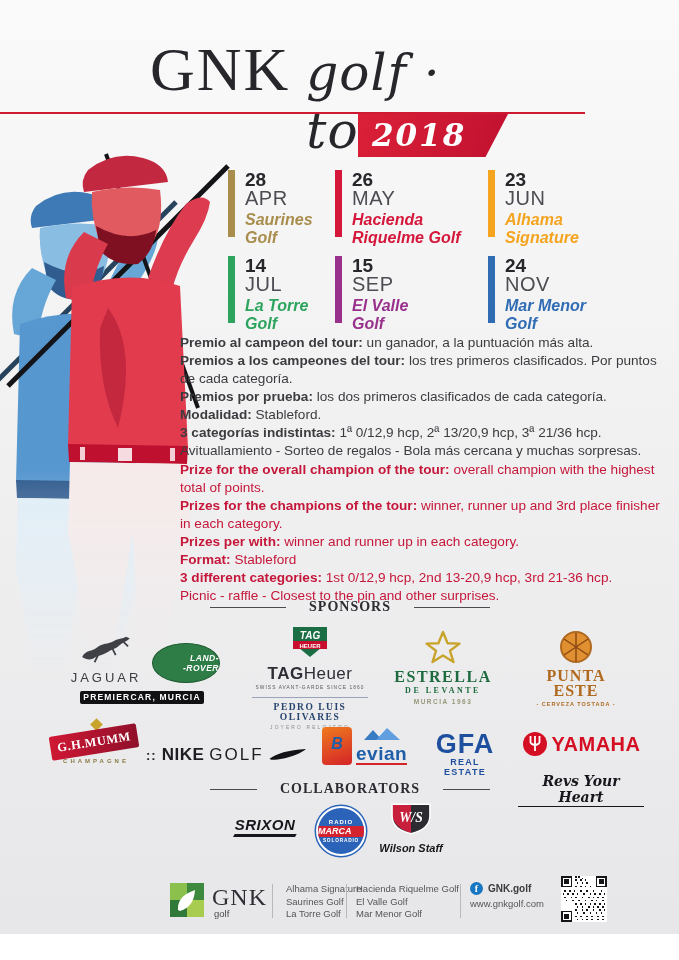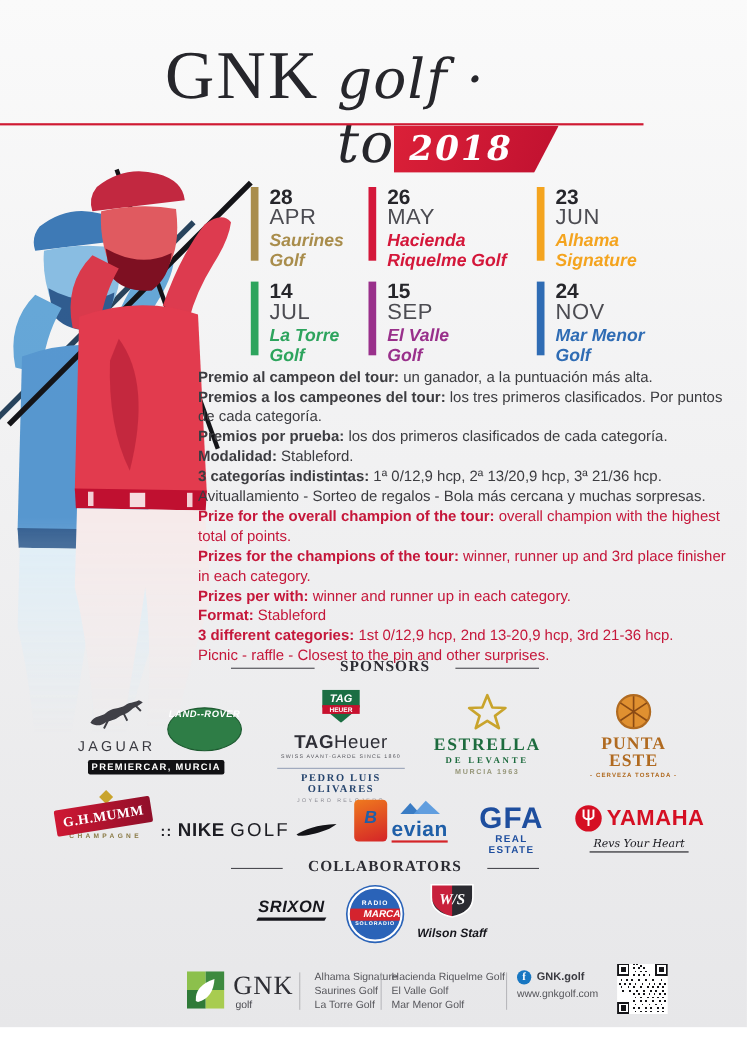--- a/index.html
+++ b/index.html
@@ -36,21 +36,21 @@
   
   .sec-head{position:absolute;left:210px;width:280px;display:flex;align-items:center;gap:23px;
       font-family:"Liberation Serif",serif;font-weight:600;font-size:14px;letter-spacing:1px;color:#2c2c33;}
   .sec-head .hline{flex:1;height:1px;background:#4a4a50;}
   .sh-sponsors{top:599px;}.sh-collab{top:781px;}
   
   .lg{position:absolute;text-align:center;}
   .lg-jaguar{left:62px;top:634px;width:88px;}
   .lg-jaguar .jname{margin-top:2px;font-size:13px;letter-spacing:3px;color:#3a3a41;}
   .lg-landrover{left:152px;top:643px;width:66px;height:38px;background:#2e7d46;border-radius:50%;
-      border:1.5px solid #1d5a30;display:flex;flex-direction:row;justify-content:center;text-align:right;}
+      border:1.5px solid #1d5a30;display:flex;flex-direction:column;justify-content:center;text-align:right;}
   .lg-landrover div{color:#fff;font-size:8.5px;font-weight:bold;font-style:italic;line-height:10px;letter-spacing:.5px;}
   .lg-premiercar{left:80px;top:691px;width:124px;height:13px;background:#111114;border-radius:2px;
       color:#fff;font-size:8.5px;font-weight:bold;letter-spacing:1.2px;line-height:13px;}
   .lg-tag{left:252px;top:627px;width:116px;}
   .tag-shield{width:38px;height:30px;margin:0 auto;}
   .tag-word{margin-top:3px;font-size:17px;font-weight:bold;color:#2e2e36;letter-spacing:.5px;}
   .tag-word .lt{font-weight:normal;}
   .tag-tagline{font-size:4.8px;letter-spacing:1.1px;color:#55555c;margin-top:1px;}
   .tag-ret{margin-top:7px;padding-top:4px;border-top:1px solid #9aa4b8;
       font-family:"Liberation Serif",serif;font-weight:bold;font-size:9.5px;letter-spacing:1.5px;color:#26456e;}
@@ -77,31 +77,31 @@
       color:#1f5fa8;font-weight:900;font-style:italic;font-size:16px;text-align:center;line-height:34px;}
   .evian-right{text-align:center;}
   .evian-word{font-size:19px;font-weight:bold;color:#1f5fa8;letter-spacing:.5px;line-height:18px;
       border-bottom:2px solid #d42428;}
   .lg-gfa{left:432px;top:731px;width:66px;color:#1e4e9e;}
   .gfa-w{font-size:27px;font-weight:900;line-height:26px;letter-spacing:1px;}
   .gfa-s{font-size:9px;font-weight:800;letter-spacing:1.3px;}
   .lg-yamaha{left:518px;top:731px;width:126px;}
   .yam-row{display:flex;align-items:center;gap:4px;justify-content:center;}
   .yam-word{font-size:20px;font-weight:900;color:#d50f23;letter-spacing:.5px;}
-  .yam-sub{margin-top:1px;font-family:"DejaVu Serif",serif;font-style:italic;font-weight:normal;
-      font-size:10px;color:#16161c;display:inline-block;border-bottom:1.5px solid #16161c;padding:0 4px 1px;}
+  .yam-sub{margin-top:16px;font-family:"DejaVu Serif",serif;font-style:italic;font-weight:bold;
+      font-size:14px;color:#16161c;display:inline-block;border-bottom:1.5px solid #16161c;padding:0 4px 1px;}
   .lg-srixon{left:230px;top:816px;width:70px;color:#16161c;}
   .srixon-w{font-size:15px;font-weight:900;font-style:italic;letter-spacing:.5px;}
   .srixon-u{margin:1px auto 0;width:62px;height:2.5px;background:#16161c;transform:skewX(-30deg);}
   .lg-radiomarca{left:316px;top:806px;width:46px;height:46px;border-radius:50%;
       background:#2a63b8;border:2px solid #fff;box-shadow:0 0 0 1.5px #2a63b8;
       display:flex;flex-direction:column;justify-content:center;align-items:center;overflow:hidden;}
   .rm-top{color:#fff;font-size:6px;font-weight:800;letter-spacing:1px;}
   .rm-mid{width:100%;background:#d4232e;color:#fff;font-size:9px;font-weight:900;font-style:italic;
-      text-align:right;line-height:11px;margin:1px 0;}
+      text-align:left;line-height:11px;margin:1px 0;}
   .rm-bot{color:#fff;font-size:4.8px;font-weight:bold;letter-spacing:.8px;}
   .lg-wilson{left:378px;top:802px;width:66px;}
   .wilson-word{margin-top:2px;font-size:11px;font-weight:800;font-style:italic;color:#16161c;}
   
   .fgnk-sq{position:absolute;left:170px;top:883px;}
   .fgnk-brand{position:absolute;left:212px;top:884px;font-family:"Liberation Serif",serif;
       font-size:24px;letter-spacing:1px;color:#2e2e34;}
   .fgnk-sub{position:absolute;left:214px;top:908px;font-size:9.5px;color:#4a4a50;}
   .fdiv{position:absolute;top:884px;width:1px;height:34px;background:#b8b8bc;}
   .fd-1{left:272px}.fd-2{left:346px}.fd-3{left:460px}

